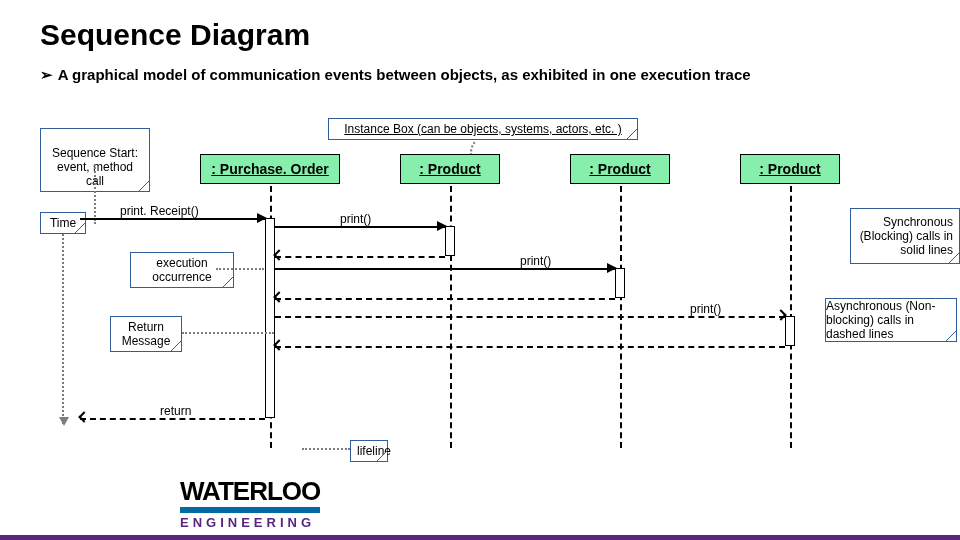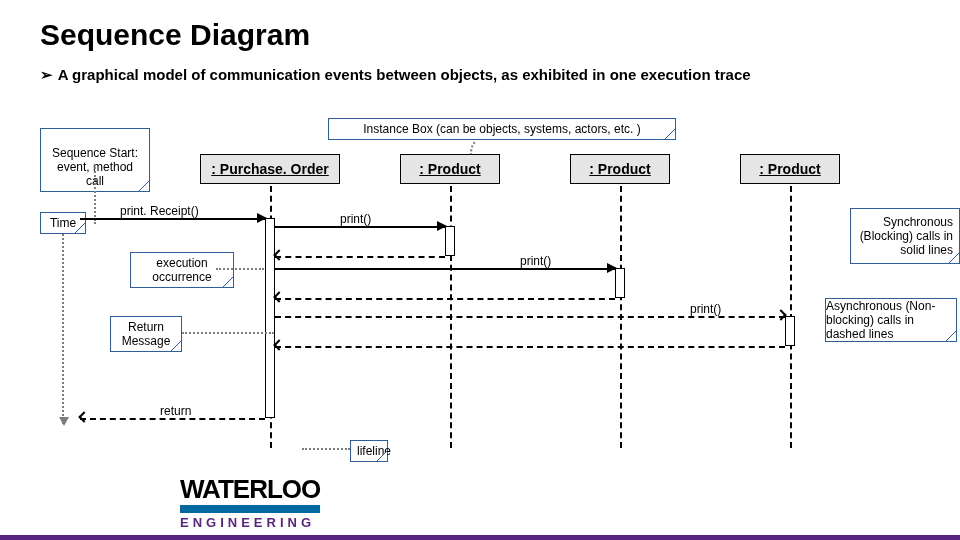--- a/index.html
+++ b/index.html
@@ -4,51 +4,51 @@
 <style>
   * { box-sizing: border-box; margin: 0; padding: 0; }
   html, body { width: 960px; height: 540px; font-family: Arial, Helvetica, sans-serif; background: #fff; color: #000; overflow: hidden; }
   .slide { position: relative; width: 960px; height: 540px; padding: 18px 40px 0 40px; }
   .title { font-size: 30px; font-weight: bold; }
   .bullet { margin-top: 14px; font-size: 15px; font-weight: bold; }
   .bullet .arrow { display: inline-block; width: 14px; color: #000; }
   .diagram { position: absolute; left: 40px; top: 118px; width: 880px; height: 340px; }
   .box { position: absolute; border: 1.5px solid #305e9a; background: #fff; padding: 3px 6px; font-size: 12px; text-align: center; color: #000; }
   .box .corner { position: absolute; right: 0; bottom: 0; width: 10px; height: 10px; background: linear-gradient(135deg, transparent 48%, #305e9a 50%, #fff 52%); }
-  .lifeline-head { position: absolute; border: 1.5px solid #000; background: #e5e5e5; font-size: 14px; text-align: center; padding: 6px 4px; text-decoration: underline; font-weight: bold; }
+  .lifeline-head { position: absolute; border: 1.5px solid #000; background: #86efac; font-size: 14px; text-align: center; padding: 6px 4px; text-decoration: underline; font-weight: bold; }
   .lifeline { position: absolute; width: 0; border-left: 2px dashed #000; }
   .exec { position: absolute; width: 10px; background: #fff; border: 1.5px solid #000; }
   .msg { position: absolute; font-size: 12px; }
   .hline-solid { position: absolute; height: 0; border-top: 2px solid #000; }
   .hline-dash  { position: absolute; height: 0; border-top: 2px dashed #000; }
   .ah-r { position: absolute; width: 0; height: 0; border-top: 5px solid transparent; border-bottom: 5px solid transparent; border-left: 10px solid #000; }
   .ah-r-open { position: absolute; width: 8px; height: 8px; border-top: 2px solid #000; border-right: 2px solid #000; transform: rotate(45deg); }
   .ah-l-open { position: absolute; width: 8px; height: 8px; border-top: 2px solid #000; border-left: 2px solid #000; transform: rotate(-45deg); }
   .dotted-pointer { position: absolute; border-top: 2px dotted #7d7d7d; }
   .time-arrow { position: absolute; width: 0; border-left: 2px dotted #7d7d7d; }
   .time-arrow::after { content: ""; position: absolute; left: -5px; bottom: -2px; width: 0; height: 0; border-left: 5px solid transparent; border-right: 5px solid transparent; border-top: 9px solid #7d7d7d; }
   .logo { position: absolute; left: 180px; bottom: 10px; display: flex; align-items: center; gap: 8px; }
   .logo .mark { font-size: 26px; font-weight: 900; letter-spacing: -1px; color: #000; }
-  .logo .eng { font-size: 13px; font-weight: 900; letter-spacing: 4px; color: #58267f; border-top: 8px solid #0369a1; padding-top: 2px; }
+  .logo .eng { font-size: 13px; font-weight: 900; letter-spacing: 4px; color: #58267f; border-top: 6px solid #0369a1; padding-top: 2px; }
   .purple-bar { position: absolute; left: 0; bottom: 0; width: 960px; height: 5px; background: #58267f; }
   .curve-dot { position: absolute; border: 2px dotted #7d7d7d; border-radius: 50%; border-top-color: transparent; border-right-color: transparent; }
 </style>
 </head>
 <body>
 
 <div class="slide">
   <div class="title">Sequence Diagram</div>
   <div class="bullet">
     <span class="arrow">➢</span>
     <span>A graphical model of communication events between objects, as exhibited in one execution trace</span>
   </div>
 
   <div class="diagram">
 
-    <div class="box" style="left:288px; top:0px; width:348px;">
+    <div class="box" style="left:288px; top:0px; width:310px;text-decoration:underline;">
       <span>Instance Box (can be objects, systems, actors, etc. )</span><div class="corner"></div>
     </div>
     <div class="curve-dot" style="left:430px; top:18px; width:30px; height:34px;"></div>
 
     <div class="box" style="left:0px; top:10px; width:110px; white-space:pre-line;">
       <span>Sequence Start:
 event, method call</span><div class="corner"></div>
     </div>
     <div class="dotted-pointer" style="left:54px; top:46px; width:0; height:60px; border-top:none; border-left:2px dotted #7d7d7d;"></div>
 

